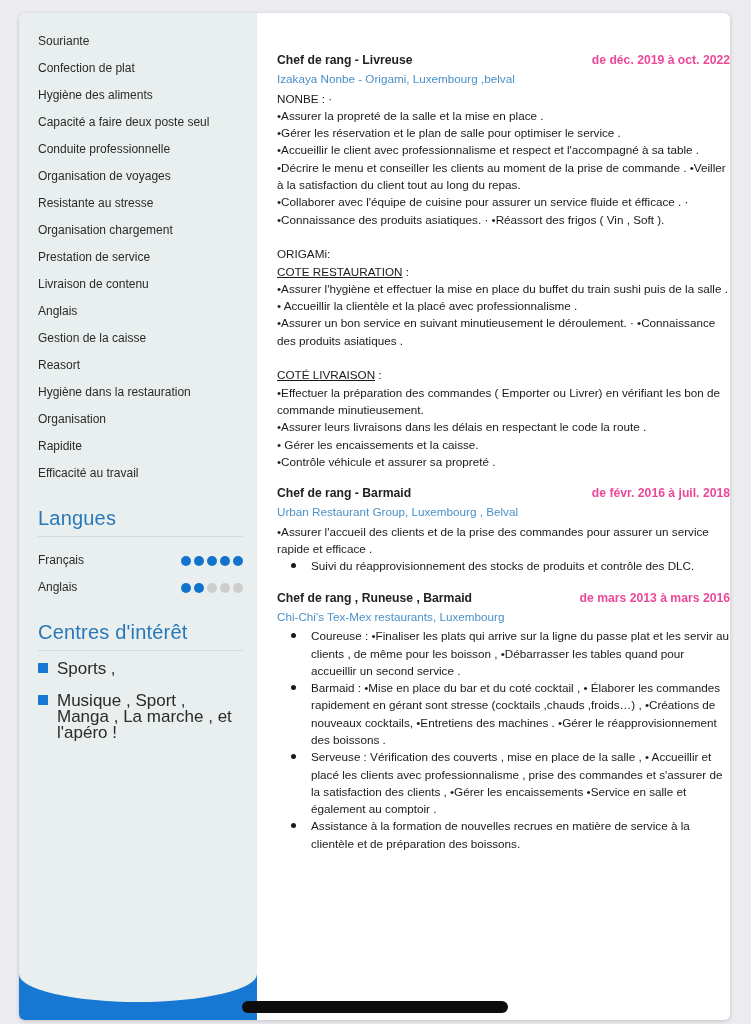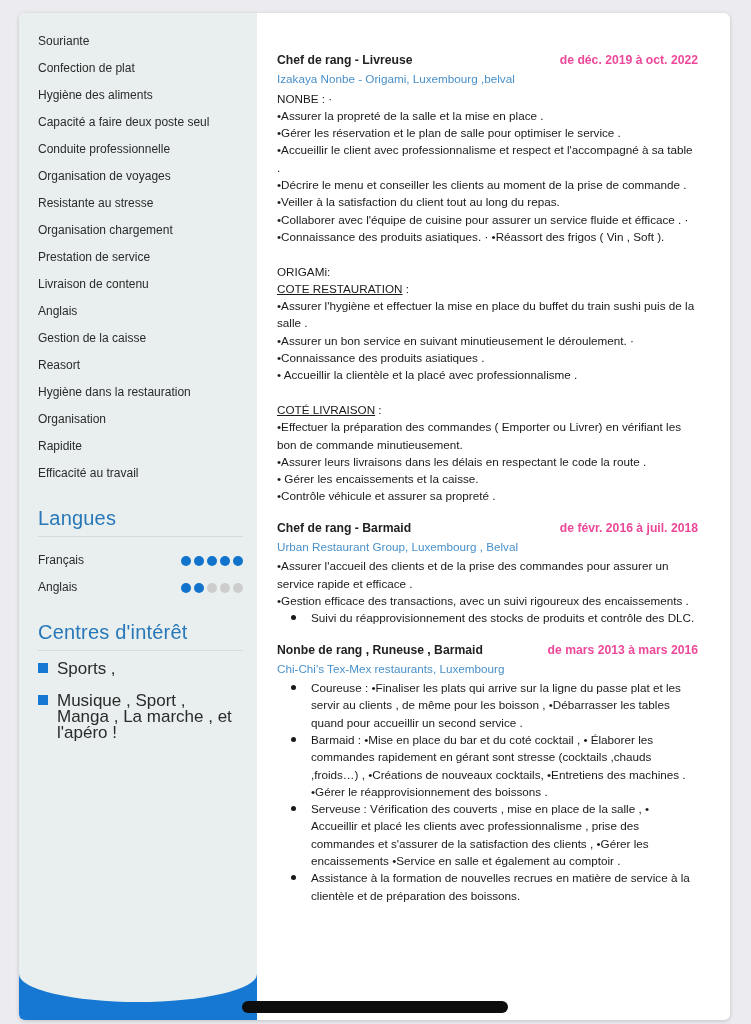--- a/index.html
+++ b/index.html
@@ -40,21 +40,21 @@
   .interest-text{line-height:16px;max-width:185px;}
   .sidebar-footer{
     position:absolute;left:0;right:0;bottom:0;height:58px;background:#1778d3;
   }
   .sidebar-footer .curve{
     position:absolute;top:0;left:0;right:0;height:40px;background:#e8efee;
     border-radius:0 0 50% 50% / 0 0 28px 28px;
   }
   
   .content{
-    flex:1;padding:39px 32px 0 20px;box-sizing:border-box;color:#1a1a1a;
+    flex:1;padding:39px 0 0 20px;box-sizing:border-box;color:#1a1a1a;
     font-size:11.7px;line-height:17.3px;
   }
   .experience-entry{margin-bottom:15px;}
   .exp-head{display:flex;justify-content:space-between;align-items:baseline;}
   .exp-title{font-weight:bold;font-size:12.2px;color:#222;}
   .exp-date{font-weight:bold;font-size:12.2px;color:#ec4899;white-space:nowrap;}
   .exp-company{color:#4a90c9;margin:1px 0 2px 0;}
   .line{min-height:17.3px;}
   .gap{height:17.3px;}
   .u{text-decoration:underline;}
@@ -146,45 +146,44 @@
         <div class="line">•Assurer la propreté de la salle et la mise en place .</div>
         <div class="line">•Gérer les réservation et le plan de salle pour optimiser le service .</div>
         <div class="line"> •Accueillir le client avec professionnalisme et respect et l'accompagné à sa table .</div>
         <div class="line">•Décrire le menu et conseiller les clients au moment de la prise de commande . •Veiller à la satisfaction du client tout au long du repas.</div>
         <div class="line">•Collaborer avec l'équipe de cuisine pour assurer un service fluide et éfficace . ·</div>
         <div class="line">•Connaissance des produits asiatiques. · •Réassort des frigos ( Vin , Soft ).</div>
         <div class="gap"></div>
         <div class="line">ORIGAMi:</div>
         <div class="line"><span class="u">COTE RESTAURATION</span><span> :</span></div>
         <div class="line">•Assurer l'hygiène et effectuer la mise en place du buffet du train sushi puis de la salle .</div>
+        <div class="line">• Accueillir la clientèle et la placé avec professionnalisme .</div>
         <div class="line">•Assurer un bon service en suivant minutieusement le déroulement. · •Connaissance des produits asiatiques .</div>
-        <div class="line">• Accueillir la clientèle et la placé avec professionnalisme .</div>
         <div class="gap"></div>
         <div class="line"><span class="u">COTÉ LIVRAISON</span><span> :</span></div>
         <div class="line">•Effectuer la préparation des commandes ( Emporter ou Livrer) en vérifiant les bon de commande minutieusement.</div>
         <div class="line">•Assurer leurs  livraisons dans les délais en respectant le code la route .</div>
         <div class="line">• Gérer les encaissements et la caisse.</div>
         <div class="line">•Contrôle véhicule et assurer sa propreté .</div>
       </article>
       <article class="experience-entry">
         <div class="exp-head">
           <span class="exp-title">Chef de rang - Barmaid</span>
           <span class="exp-date">de févr. 2016 à juil. 2018</span>
         </div>
         <div class="exp-company">Urban Restaurant Group, Luxembourg , Belval</div>
         <div class="line">•Assurer l'accueil des clients et de la prise des commandes pour assurer un service rapide et efficace .</div>
-        <div class="line">•Gestion efficace des transactions, avec un suivi rigoureux des encaissements .</div>
         <div class="li-row">
           <span class="li-dot"></span>
           <span class="li-text">Suivi du réapprovisionnement des stocks de produits et contrôle des DLC.</span>
         </div>
       </article>
       <article class="experience-entry">
         <div class="exp-head">
-          <span class="exp-title">Nonbe de rang , Runeuse , Barmaid</span>
+          <span class="exp-title">Chef de rang , Runeuse , Barmaid</span>
           <span class="exp-date">de mars 2013 à mars 2016</span>
         </div>
         <div class="exp-company">Chi-Chi's Tex-Mex restaurants, Luxembourg</div>
         <div class="li-row">
           <span class="li-dot"></span>
           <span class="li-text">Coureuse : •Finaliser les plats qui arrive sur la ligne du passe plat et les servir au clients , de même pour les boisson , •Débarrasser les tables quand pour accueillir un second service .</span>
         </div>
         <div class="li-row">
           <span class="li-dot"></span>
           <span class="li-text">Barmaid : •Mise en place du bar et du coté cocktail , • Élaborer les commandes rapidement en gérant sont stresse (cocktails ,chauds ,froids…) , •Créations de nouveaux cocktails, •Entretiens des machines . •Gérer le réapprovisionnement des boissons  .</span>

